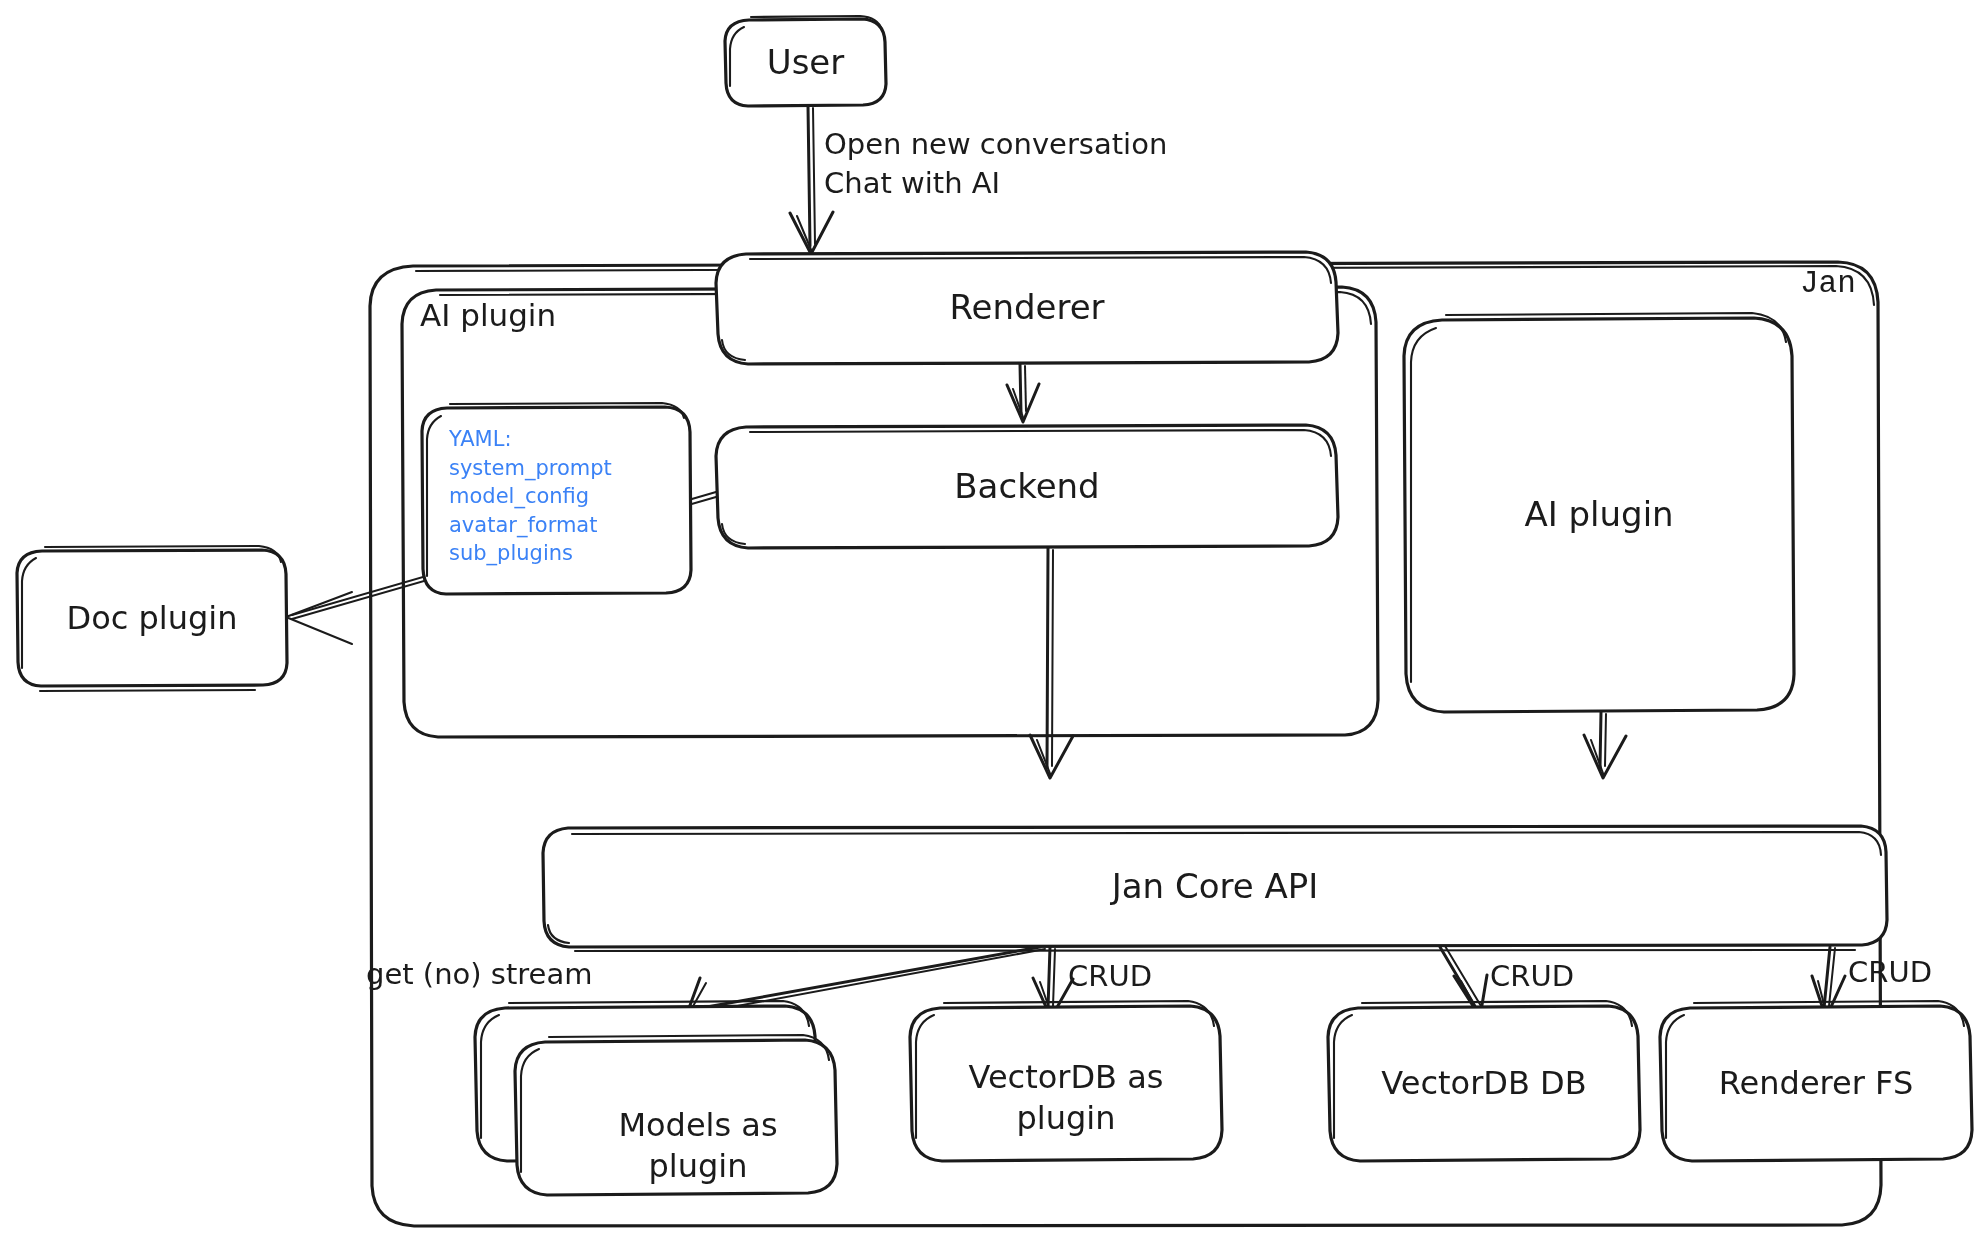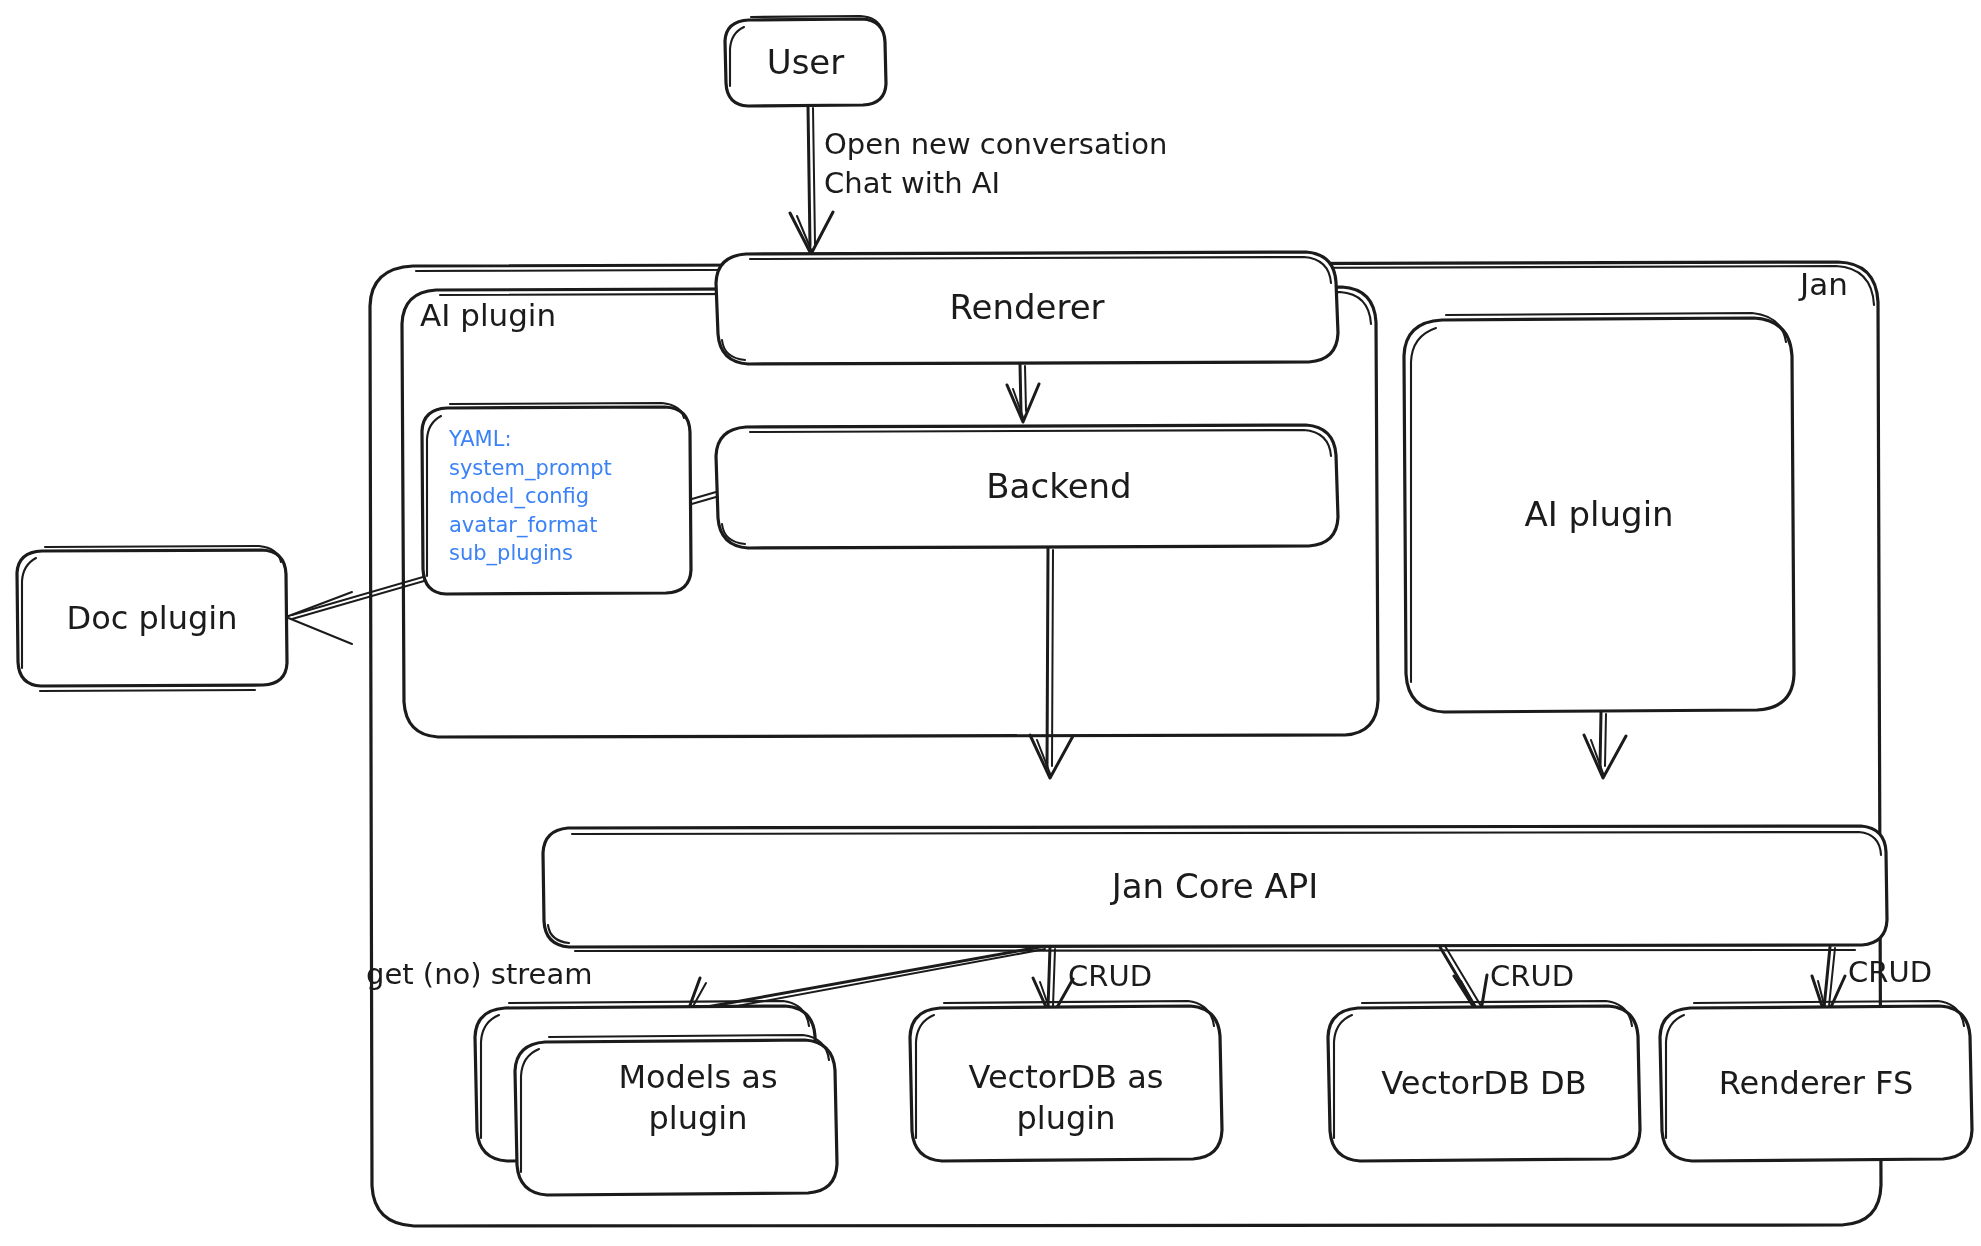--- a/index.html
+++ b/index.html
@@ -208,35 +208,35 @@
       <path class="shape" d="M 1358 1008 L 1608 1006 Q 1636 1008 1638 1036 L 1640 1130 Q 1639 1157 1611 1159 L 1360 1161 Q 1332 1159 1330 1131 L 1328 1037 Q 1329 1010 1358 1008 Z"></path>
       <path class="shape-thin" d="M 1352 1015 Q 1335 1022 1334 1042 L 1334 1138 M 1362 1003 L 1606 1001 Q 1629 1004 1632 1026"></path>
     </g>
 
     <g>
       <path class="shape" d="M 1690 1008 L 1940 1006 Q 1968 1008 1970 1036 L 1972 1130 Q 1971 1157 1943 1159 L 1692 1161 Q 1664 1159 1662 1131 L 1660 1037 Q 1661 1010 1690 1008 Z"></path>
       <path class="shape-thin" d="M 1684 1015 Q 1667 1022 1666 1042 L 1666 1138 M 1694 1003 L 1938 1001 Q 1961 1004 1964 1026"></path>
     </g>
   </svg>
 
-  <div class="container-label" style="left:1800px; top:266px;">Jan</div>
+  <div class="container-label" style="left:1800px; top:266px;font-family:Liberation Mono, monospace;">Jan</div>
 
   <div class="container-label" style="left:420px; top:297px;">AI plugin</div>
 
   <div class="node-label lbl-xl" style="left:716px; top:252px; width:622px; height:112px;">Renderer</div>
 
   <div class="node-label lbl-xl" style="left:725px; top:20px; width:161px; height:86px;">User</div>
 
-  <div class="node-label lbl-xl" style="left:716px; top:425px; width:622px; height:123px;padding-left:32px;">Backend</div>
+  <div class="node-label lbl-xl" style="left:716px; top:425px; width:622px; height:123px;">Backend</div>
 
   <div class="node-label lbl-xl" style="left:1404px; top:318px; width:390px; height:394px;">AI plugin</div>
 
   <div class="node-label lbl-xl" style="left:543px; top:826px; width:1344px; height:121px;">Jan Core API</div>
 
-  <div class="node-label lbl-lg" style="left:515px; top:1020px; width:322px; height:155px;padding-left:22px;">Models as
+  <div class="node-label lbl-lg" style="left:515px; top:1068px; width:322px; height:155px;padding-left:22px;">Models as
 plugin</div>
 
   <div class="node-label lbl-lg" style="left:910px; top:1006px; width:312px; height:184px;">VectorDB as
 plugin</div>
 
   <div class="node-label lbl-lg" style="left:1328px; top:1006px; width:312px; height:155px;">VectorDB DB</div>
 
   <div class="node-label lbl-lg" style="left:1660px; top:1006px; width:312px; height:155px;">Renderer FS</div>
 
   <div class="node-label lbl-lg" style="left:17px; top:550px; width:270px; height:136px;">Doc plugin</div>

